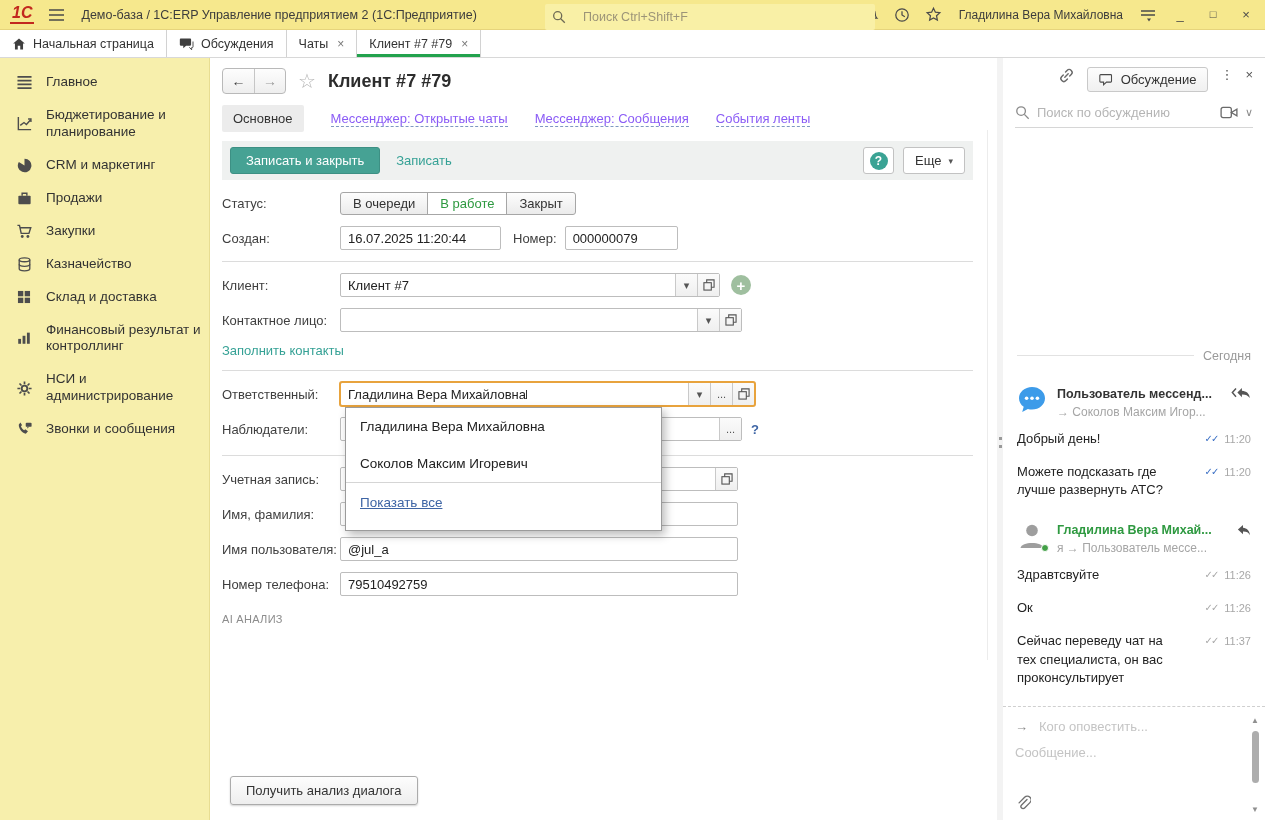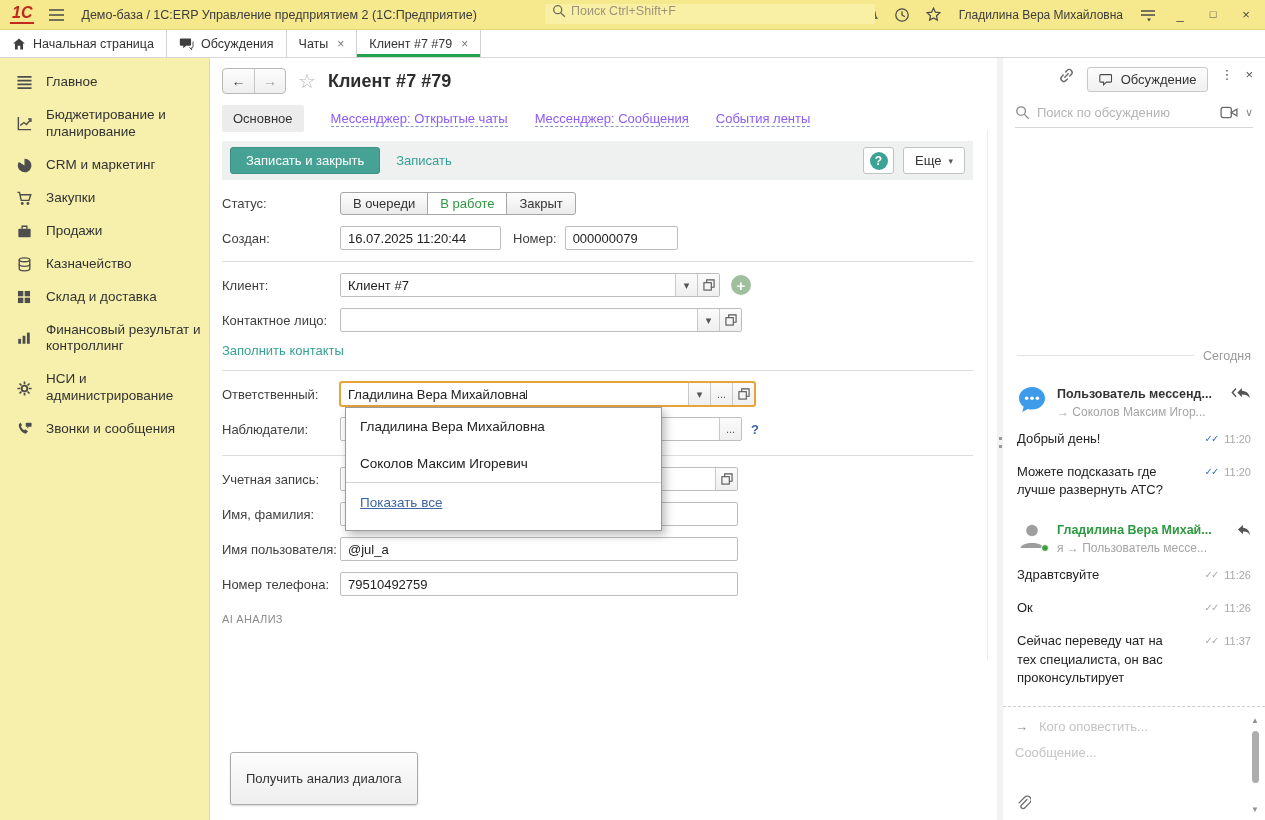--- a/index.html
+++ b/index.html
@@ -7,22 +7,22 @@
     font-family:"Liberation Sans","DejaVu Sans",sans-serif; font-size:13px; color:#3a3a3a; background:#fff; }
   svg { display:block; }
 
   
   .topbar { height:30px; background:#f6e88d; border-bottom:1px solid #e6d47c;
     display:flex; align-items:center; padding:0 10px; position:relative; }
   .logo { color:#c2281e; font-weight:bold; font-style:italic; font-size:16px; line-height:1;
     border-bottom:2px solid #c2281e; padding:0 2px 1px; margin-right:14px; }
   .hamb { margin-right:16px; }
   .apptitle { font-size:12.5px; color:#3c3c3c; }
-  .gsearch { position:absolute; left:545px; top:4px; width:330px; height:20px;
-    background:#f9f0a6; border-radius:2px; display:flex; align-items:flex-start; gap:5px; padding:0 7px; }
+  .gsearch { position:absolute; left:545px; top:4px; width:330px; height:26px;
+    background:#f9f0a6; border-radius:2px; display:flex; align-items:center; gap:17px; padding:0 7px; }
   .gsearch .ph { color:#9c9478; font-size:12.5px; }
   .tb-right { margin-left:auto; display:flex; align-items:center; gap:15px; }
   .tb-right .uname { font-size:12px; color:#3c3c3c; margin:0 2px; }
   .winbtn { color:#4a4a4a; font-size:13px; width:18px; text-align:center; line-height:1; }
   .winbtn.sq { font-size:11px; }
 
   
   .tabbar { height:28px; background:#fff; border-bottom:1px solid #d8d8d8; display:flex; }
   .tab { display:flex; align-items:center; gap:7px; padding:0 12px; border-right:1px solid #d2d2d2;
     font-size:12.5px; color:#333; position:relative; }
@@ -88,21 +88,21 @@
     font-weight:bold; display:flex; align-items:center; justify-content:center; margin-left:11px; line-height:1; }
   .hr { border-top:1px solid #dcdcdc; margin:4px 0 11px; }
   .linkrow { margin:2px 0 12px; }
   .qmark { color:#3e65a5; font-weight:bold; margin-left:9px; font-size:13px; }
   .dropdown { position:absolute; left:123px; top:25px; width:317px; background:#fff;
     border:1px solid #9b9b9b; box-shadow:3px 4px 9px rgba(0,0,0,.28); z-index:30; }
   .dditem { padding:11px 14px; font-size:13.5px; color:#222; }
   .ddsep { border-top:1px solid #d5d5d5; }
   .ddlink { display:inline-block; margin:12px 14px 20px; color:#3e65a5; text-decoration:underline; font-size:13.5px; }
   .aihdr { margin-top:17px; color:#8c8c8c; font-weight:normal; font-size:11px; letter-spacing:.3px; }
-  .btn-analyze { position:absolute; left:20px; bottom:15px; padding:18px 15px;
+  .btn-analyze { position:absolute; left:20px; bottom:15px; padding:6px 15px;
     background:linear-gradient(#fdfdfd,#eeeeee); border:1px solid #ababab; border-radius:3px;
     box-shadow:0 1px 2px rgba(0,0,0,.18); font-size:13px; color:#333; }
 
   
   .aside { width:268px; flex:none; background:#fff; border-left:6px solid #f3f3f3; position:relative;
     display:flex; flex-direction:column; }
   .split { position:absolute; left:-6px; top:372px; width:6px; height:24px; display:flex;
     flex-direction:column; align-items:center; justify-content:center; gap:5px; }
   .split i { width:3px; height:3px; background:#9a9a9a; }
   .chead { display:flex; align-items:flex-start; justify-content:flex-end; gap:12px; padding:9px 12px 6px 10px; }
@@ -244,35 +244,35 @@
       <span class="ic">
           <svg width="17" height="17" viewBox="0 0 18 18">
             <path d="M9 9V1.8A7.2 7.2 0 1 1 3 5.2Z" fill="#4d4d4d"></path>
           </svg>
         </span>
       <span>CRM и маркетинг</span>
     </div>
     <div class="sitem">
       <span class="ic">
           <svg width="17" height="17" viewBox="0 0 18 18">
+            <rect x="2.5" y="6" width="13" height="9" rx="1" fill="#4d4d4d"></rect>
+            <path d="M6.5 6V3.5h5V6" stroke="#4d4d4d" stroke-width="1.5" fill="none"></path>
+          </svg>
+        </span>
+      <span>Продажи</span>
+    </div>
+    <div class="sitem">
+      <span class="ic">
+          <svg width="17" height="17" viewBox="0 0 18 18">
             <path d="M1.5 2.5h2.2L5.5 11h8.2l1.9-6H4.9" stroke="#4d4d4d" stroke-width="1.5" fill="none"></path>
             <circle cx="6.6" cy="14.3" r="1.5" fill="#4d4d4d"></circle>
             <circle cx="12.6" cy="14.3" r="1.5" fill="#4d4d4d"></circle>
           </svg>
         </span>
       <span>Закупки</span>
-    </div>
-    <div class="sitem">
-      <span class="ic">
-          <svg width="17" height="17" viewBox="0 0 18 18">
-            <rect x="2.5" y="6" width="13" height="9" rx="1" fill="#4d4d4d"></rect>
-            <path d="M6.5 6V3.5h5V6" stroke="#4d4d4d" stroke-width="1.5" fill="none"></path>
-          </svg>
-        </span>
-      <span>Продажи</span>
     </div>
     <div class="sitem">
       <span class="ic">
           <svg width="17" height="17" viewBox="0 0 18 18">
             <ellipse cx="9" cy="4" rx="5.6" ry="2.1" fill="none" stroke="#4d4d4d" stroke-width="1.4"></ellipse>
             <path d="M3.4 4v4.8c0 1.2 2.5 2.1 5.6 2.1s5.6-.9 5.6-2.1V4" fill="none" stroke="#4d4d4d" stroke-width="1.4"></path>
             <path d="M3.4 8.8v4.8c0 1.2 2.5 2.1 5.6 2.1s5.6-.9 5.6-2.1V8.8" fill="none" stroke="#4d4d4d" stroke-width="1.4"></path>
           </svg>
         </span>
       <span>Казначейство</span>

